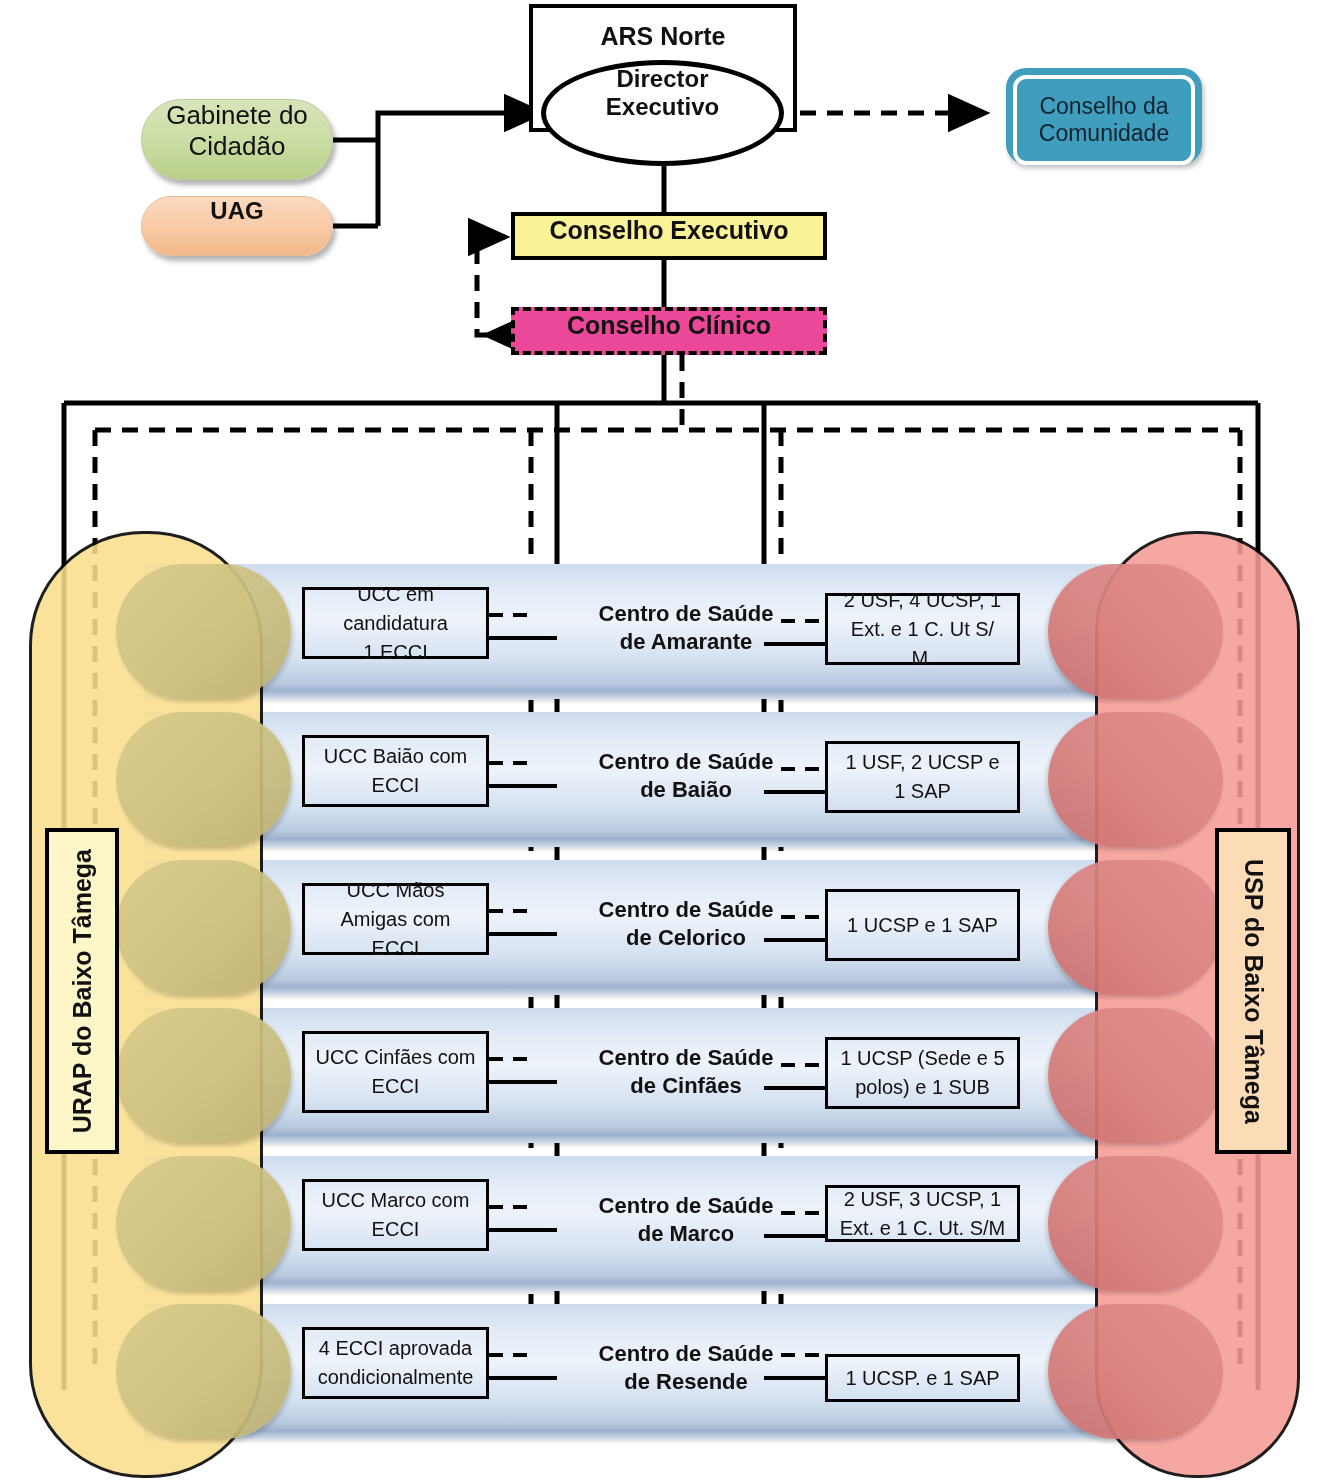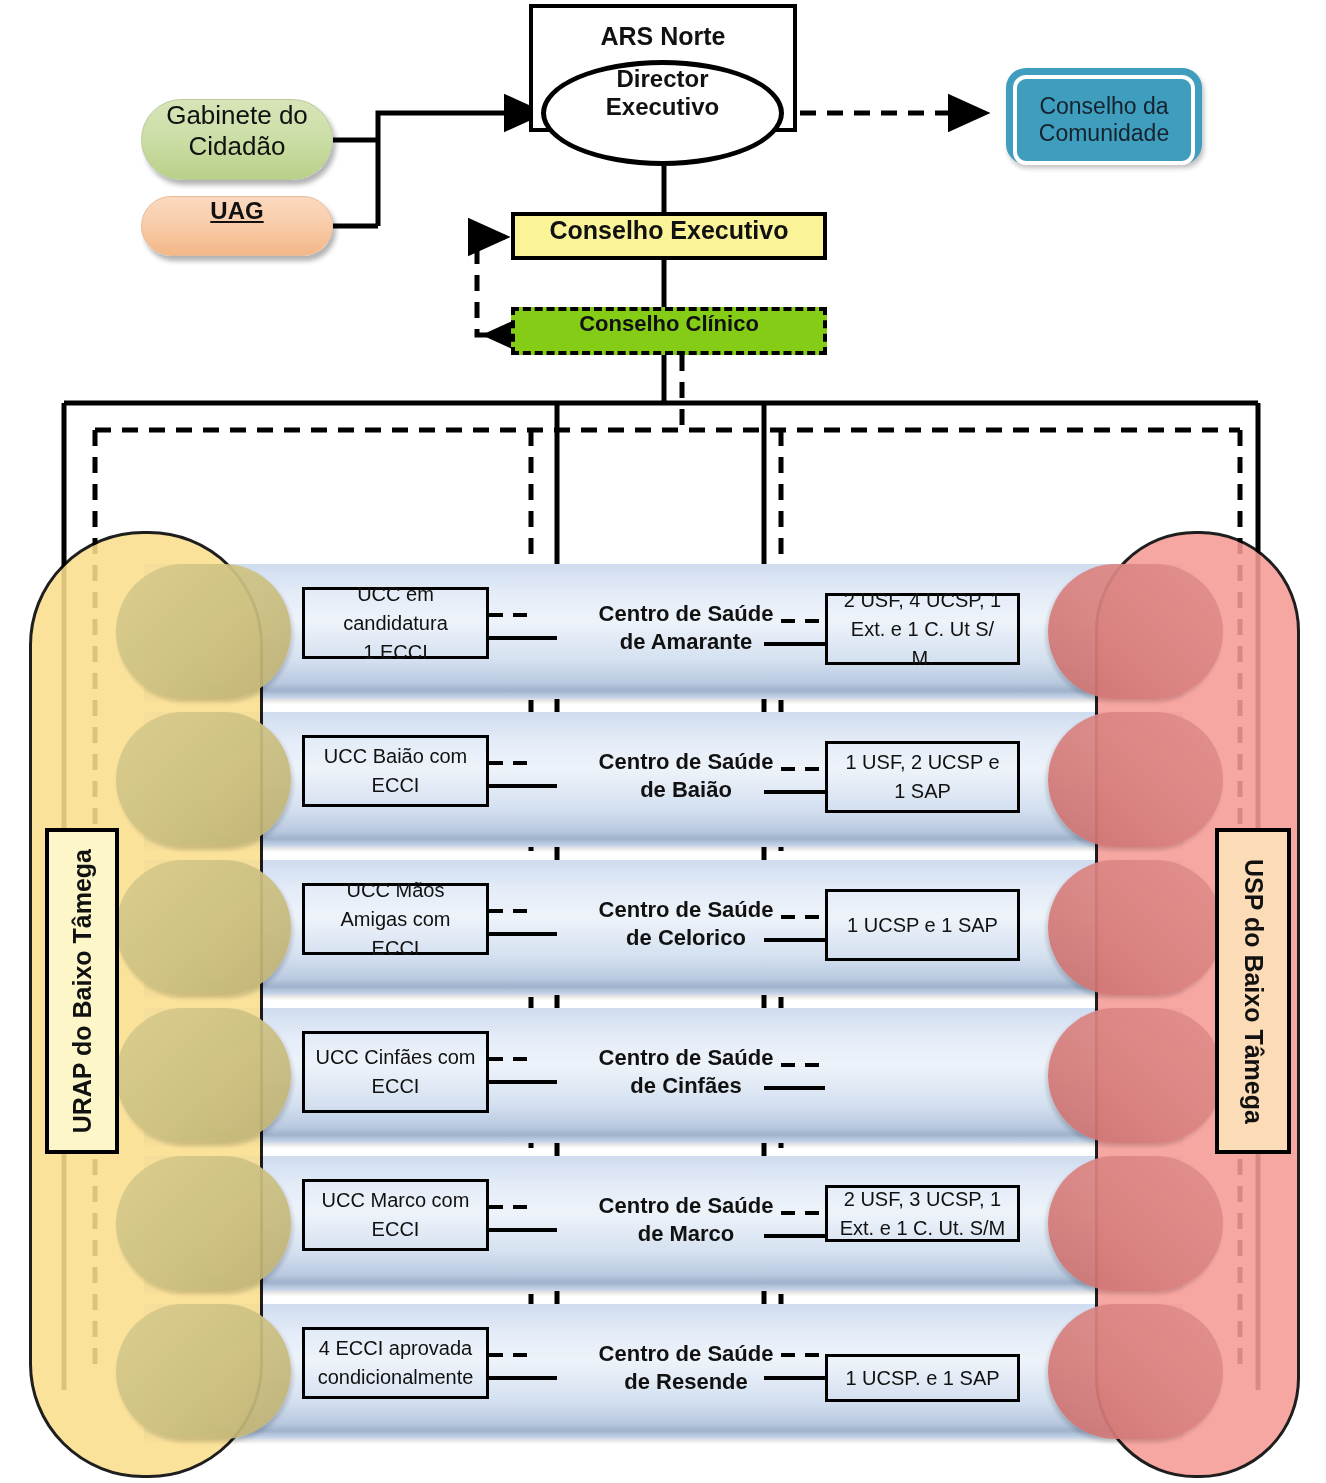--- a/index.html
+++ b/index.html
@@ -29,34 +29,34 @@
             border-radius:50%/50%;background:#fff;z-index:12;font-size:24px;font-weight:bold;}
 
   #gabinete{left:141px;top:99px;width:192px;height:81px;border-radius:42px;
             background:linear-gradient(180deg,#d7e4b8 0%,#cddfa8 45%,#b9d088 100%);
             border:1px solid #b9c99a;z-index:10;font-size:26px;
             box-shadow:3px 5px 5px rgba(0,0,0,.30);}
 
   #uag{left:141px;top:196px;width:192px;height:60px;border-radius:32px;
        background:linear-gradient(180deg,#fbd9bf 0%,#f9cdab 45%,#f3b887 100%);
        border:1px solid #e8bb98;z-index:10;font-size:24px;font-weight:bold;
-       box-shadow:3px 5px 5px rgba(0,0,0,.30);text-decoration:underline;}
+       box-shadow:3px 5px 5px rgba(0,0,0,.30);}
 
   #comunidade{left:1006px;top:68px;width:196px;height:96px;border-radius:20px;
               background:#3f9dbd;border:7px solid #3f9dbd;outline:none;z-index:10;
               box-shadow:2px 4px 5px rgba(0,0,0,.25);padding:0;}
   #comunidade .inner{width:100%;height:100%;border:4px solid #ffffff;border-radius:13px;
               display:flex;align-items:center;justify-content:center;
               font-size:23px;color:#14232e;text-align:center;line-height:1.18;}
 
   #cons-exec{left:511px;top:212px;width:316px;height:48px;border:4px solid #000;
              background:#faf398;z-index:10;font-size:25px;font-weight:bold;}
 
   #cons-clin{left:511px;top:307px;width:316px;height:48px;border:4px dashed #000;
-             background:#84cc16;z-index:10;font-size:22px;font-weight:bold;}
+             background:#ec4899;z-index:10;font-size:25px;font-weight:bold;}
 
   
   .sidecap{position:absolute;z-index:8;}
   #urap-cap{left:29px;top:531px;width:228px;height:941px;border-radius:114px;
             background:#fadf8e;border:3px solid #000;opacity:.88;}
   #usp-cap{left:1095px;top:531px;width:199px;height:941px;border-radius:100px;
            background:#f79b96;border:3px solid #000;opacity:.88;}
 
   
   .knob{position:absolute;height:135px;border-radius:68px;z-index:9;}
@@ -260,20 +260,24 @@
     <span style="white-space:pre-line">1 UCSP e 1 SAP</span>
     </div>
 
   <div class="ibox lbox" style="top:1031px;height:82px">
     <span style="white-space:pre-line">UCC Cinfães com
 ECCI</span>
     </div>
   <div class="cs-label" style="left:566px;top:1044px">
     <span style="white-space:pre-line">Centro de Saúde
 de Cinfães</span></div>
+  <div class="ibox rbox" style="top:1037px;height:72px">
+    <span style="white-space:pre-line">1 UCSP (Sede e 5
+polos) e 1 SUB</span>
+    </div>
 
   <div class="ibox lbox" style="top:1179px;height:72px">
     <span style="white-space:pre-line">UCC Marco com ECCI</span>
     </div>
   <div class="cs-label" style="left:566px;top:1192px">
     <span style="white-space:pre-line">Centro de Saúde
 de Marco</span></div>
   <div class="ibox rbox" style="top:1185px;height:57px">
     <span style="white-space:pre-line">2 USF, 3 UCSP, 1
 Ext. e 1 C. Ut. S/M</span>

